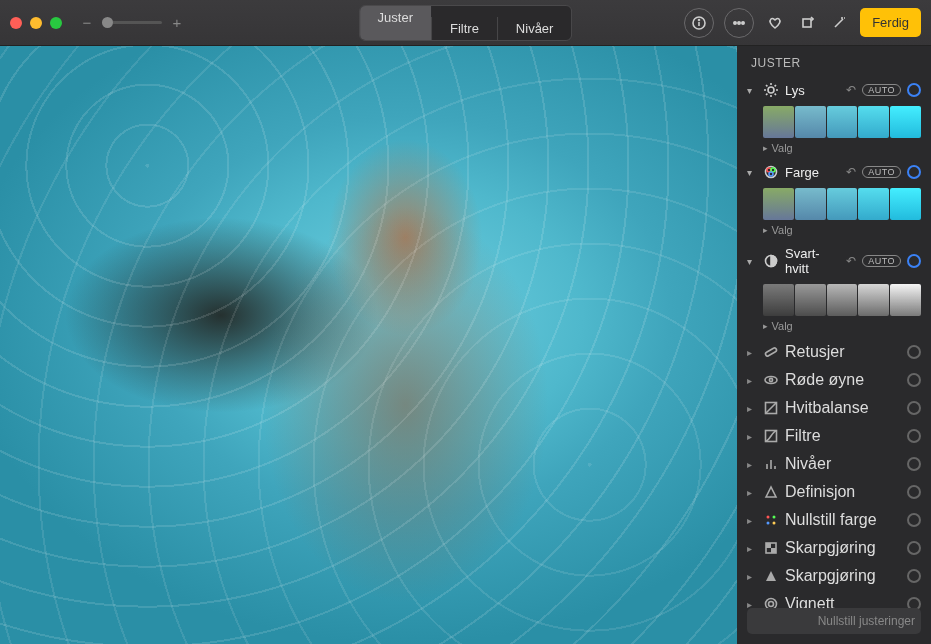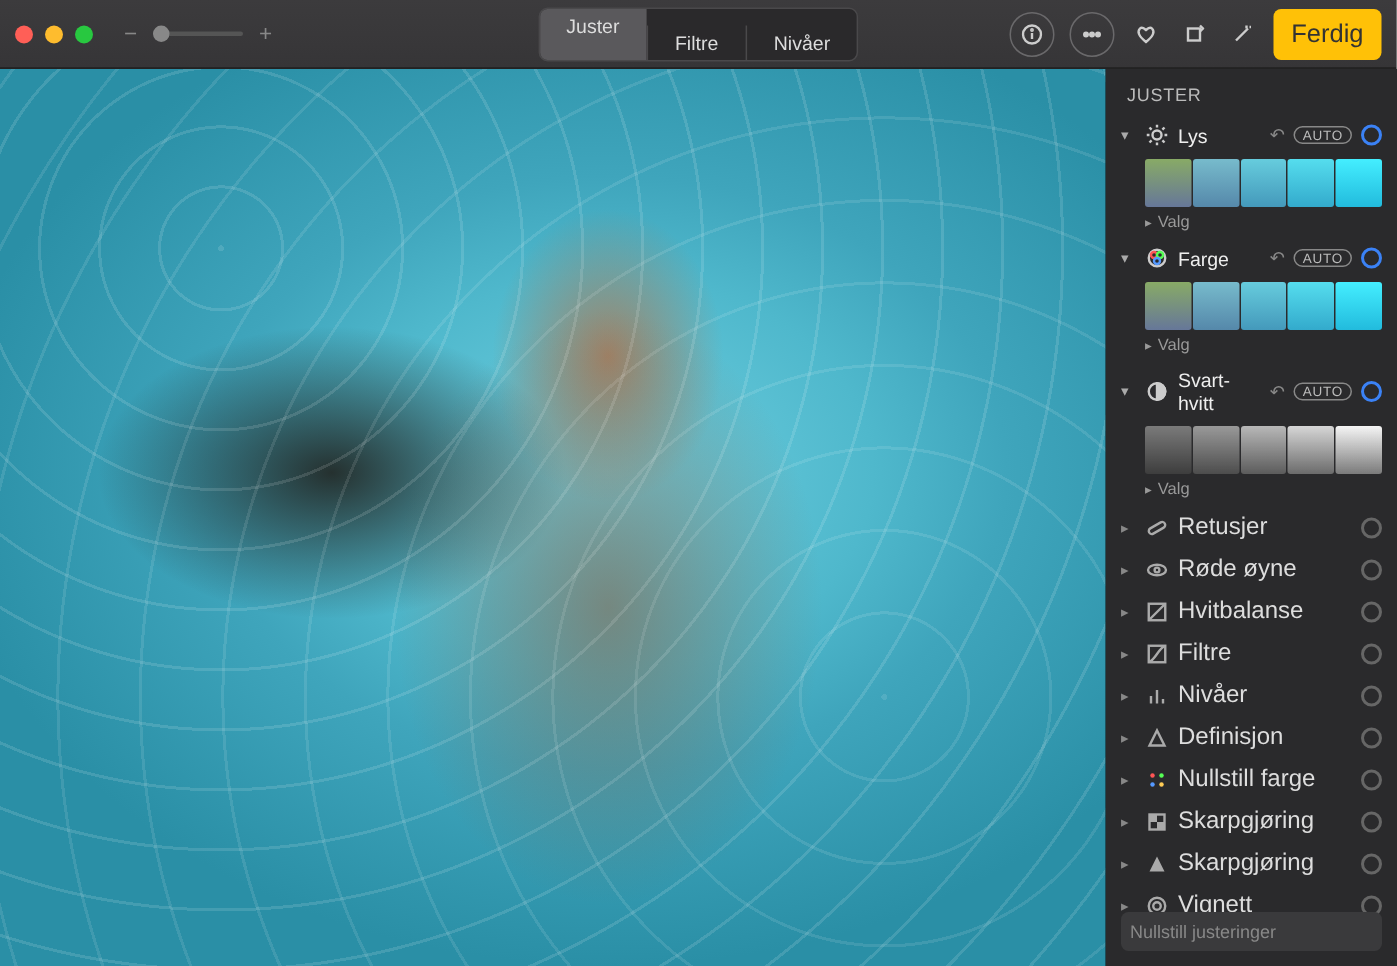--- a/index.html
+++ b/index.html
@@ -16,21 +16,21 @@
 .zoom-ctl .minus,.zoom-ctl .plus{font-size:15px;width:14px;text-align:center;}
 
 .segmented{position:absolute;left:50%;transform:translateX(-50%);display:flex;background:#2a292b;border-radius:6px;overflow:hidden;border:1px solid #4a494b;}
 .segmented .seg{padding:4px 18px;font-size:13px;color:#ddd;cursor:pointer;}
 .segmented .seg.active{background:#5a595c;}
 .segmented .seg + .seg{border-left:1px solid #4a494b;margin-top:11px;}
 
 .right-tools{margin-left:auto;display:flex;align-items:center;gap:10px;}
 .tool-btn{width:30px;height:30px;border-radius:15px;border:1px solid #6a696b;display:flex;align-items:center;justify-content:center;color:#ccc;cursor:pointer;}
 .tool-sq{width:22px;height:22px;display:flex;align-items:center;justify-content:center;color:#ccc;cursor:pointer;}
-.done-btn{background:#ffc107;color:#333;font-size:17px;font-weight:500;padding:7px 12px;border-radius:5px;cursor:pointer;}
+.done-btn{background:#ffc107;color:#333;font-size:13px;font-weight:500;padding:7px 12px;border-radius:5px;cursor:pointer;}
 
 
 .workspace{display:flex;height:598px;}
 .canvas{flex:1;background:#000;display:flex;align-items:center;justify-content:center;}
 .photo{width:100%;height:100%;background:radial-gradient(ellipse 60% 55% at 55% 45%, #6ecfe0 0%, #4fb8cc 40%, #3fa5bc 60%, #2a8fa6 100%);position:relative;overflow:hidden;}
 .photo::before{content:"";position:absolute;inset:0;background:
   radial-gradient(ellipse 260px 360px at 55% 60%, rgba(140,90,60,.55) 0%, rgba(140,90,60,0) 55%),
   radial-gradient(ellipse 110px 140px at 55% 32%, rgba(170,120,85,.85) 0%, rgba(170,120,85,0) 70%),
   radial-gradient(ellipse 240px 150px at 30% 45%, rgba(30,25,20,.85) 0%, rgba(30,25,20,0) 65%);
 }
@@ -68,21 +68,21 @@
 
 .valg-row{display:flex;align-items:center;gap:4px;padding:2px 0 6px 16px;color:#999;font-size:11px;cursor:pointer;}
 .valg-row .chev-r{font-size:9px;}
 
 .adj-item{display:flex;align-items:center;gap:6px;padding:5px 0;cursor:pointer;}
 .adj-item .chev{color:#888;}
 .adj-item .adj-icon{color:#aaa;}
 .adj-item .adj-label{color:#ddd;font-size:16px;}
 .adj-item .adj-ring-off{width:14px;height:14px;border-radius:50%;border:2px solid #666;}
 
-.reset-btn{position:absolute;left:10px;right:10px;bottom:10px;background:#3a3a3c;color:#888;text-align:left;padding:6px;border-radius:5px;font-size:12px;cursor:pointer;}
+.reset-btn{position:absolute;left:10px;right:10px;bottom:10px;background:#3a3a3c;color:#888;text-align:right;padding:6px;border-radius:5px;font-size:12px;cursor:pointer;}
 
 svg{width:14px;height:14px;stroke:currentColor;fill:none;stroke-width:1.6;}
 </style>
 </head>
 <body>
 
 <div class="titlebar">
   <div class="traffic">
     <div class="dot red"></div>
     <div class="dot yellow"></div>

